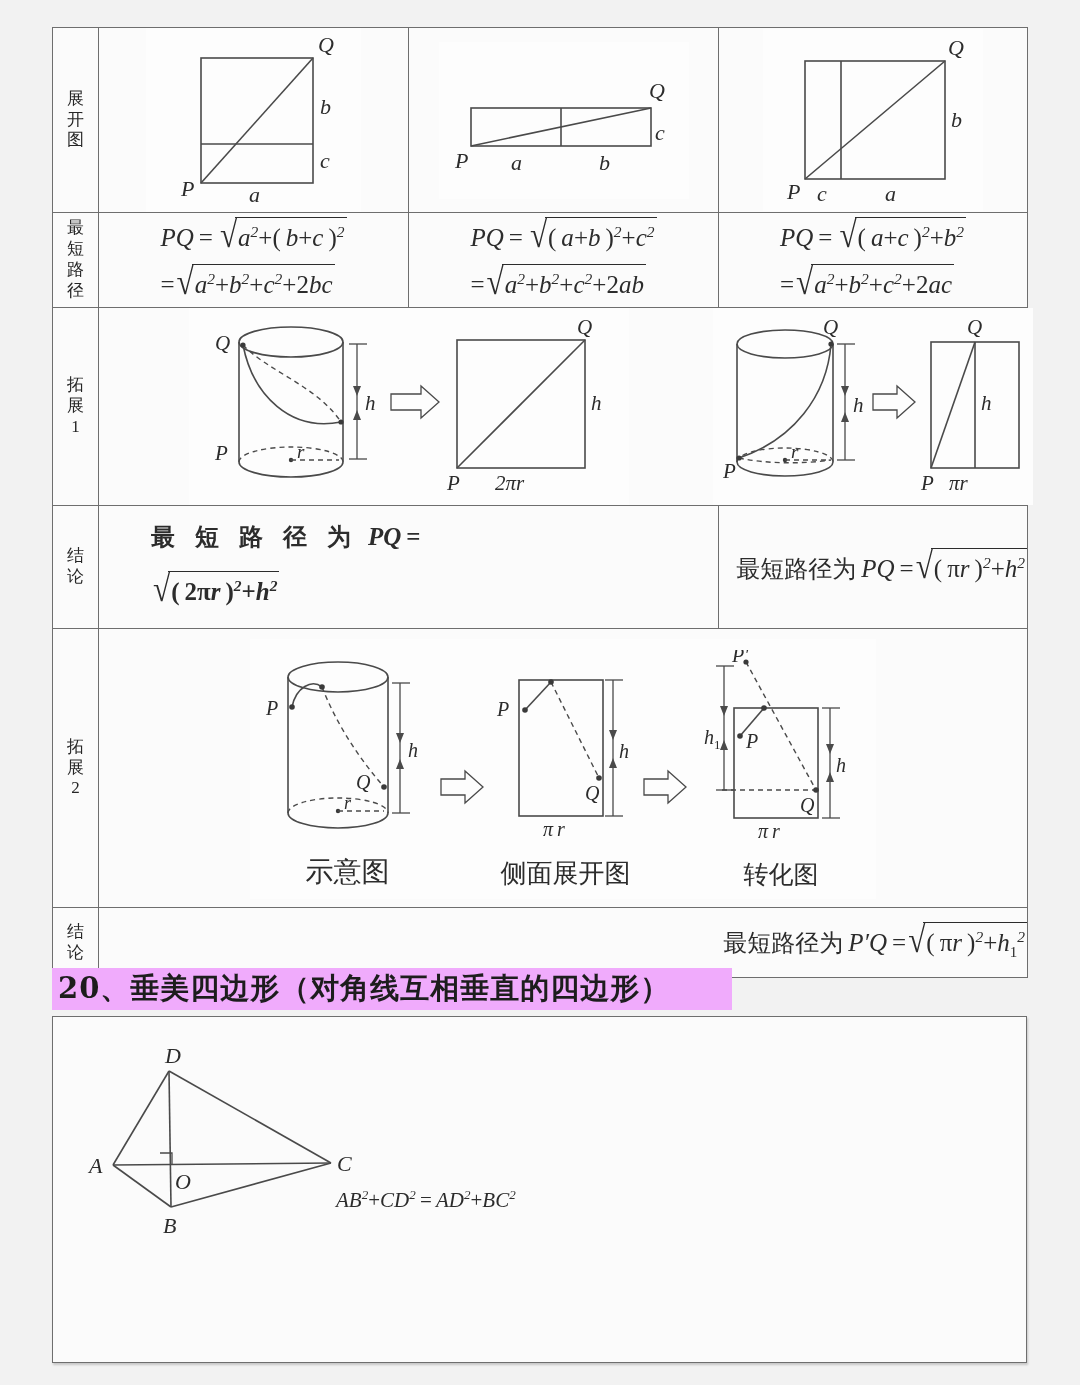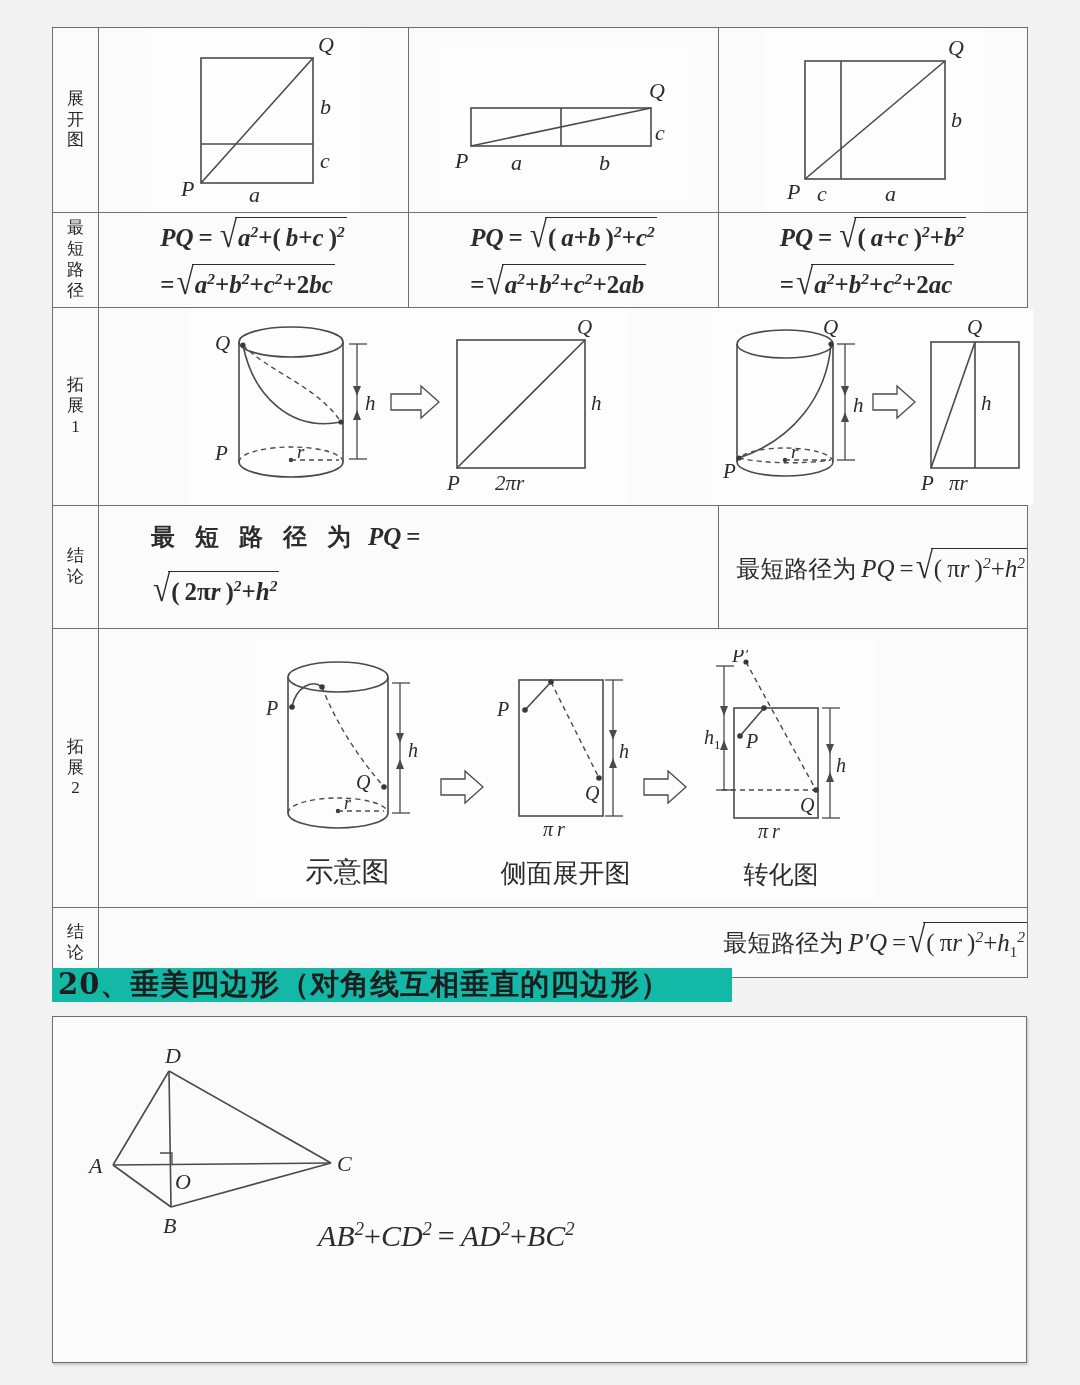--- a/index.html
+++ b/index.html
@@ -59,51 +59,50 @@
   .radsym{font-style:normal;font-size:1.25em;display:inline-block;transform:scaleY(1.18) translateY(-1px);}
   .radbody{
     display:inline-block;
     border-top:1.3px solid #2c2c2c;
     padding:1px 2px 0 3px;
     margin-left:-2px;
   }
   .formula-cell{
     padding:10px 0 12px 0;
     text-align:center;
-    font-weight:bold;
   }
   .fl{display:block;text-align:left;}
   .fcenter{display:inline-block;text-align:left;}
 
   .cn{font-style:normal;font-family:"Liberation Serif","DejaVu Serif",serif;}
   .concl{font-size:24px;}
   .spaced{letter-spacing:7px;}
 
   
   .section-head{
-    position:absolute;left:52px;top:968px;width:680px;height:34px;
-    background:#14b8a6;
+    position:absolute;left:52px;top:968px;width:680px;height:42px;
+    background:#f0abfc;
     display:flex;align-items:center;
     font-size:29px;font-weight:bold;font-style:normal;
     letter-spacing:1px;
     color:#1d1d1d;
     padding-left:6px;
     box-sizing:border-box;
     font-family:"DejaVu Serif","Liberation Serif",serif;
   }
 
   
   .bottom-box{
     position:absolute;left:52px;top:1016px;width:973px;height:345px;
     border:1px solid #6e6e6e;
     background:#fbfbfb;
     box-shadow:1px 2px 2px rgba(0,0,0,.18);
   }
   .bottom-fig{position:absolute;left:20px;top:14px;}
-  .bottom-formula{position:absolute;left:265px;top:168px;font-size:30px;margin-top:28px;}
+  .bottom-formula{position:absolute;left:283px;top:168px;font-size:21px;}
 
   svg{display:block;}
   svg text{font-family:"Liberation Serif","DejaVu Serif",serif;font-style:italic;fill:#2c2c2c;}
   .stroke{stroke:#4a4a4a;fill:none;stroke-width:1.6;}
   .thin{stroke:#4a4a4a;fill:none;stroke-width:1.3;}
   .dash{stroke:#4a4a4a;fill:none;stroke-width:1.4;stroke-dasharray:5 4;}
   .arrw{stroke:#4a4a4a;fill:none;stroke-width:1.3;}
   .dot{fill:#3a3a3a;}
 </style>
 </head>

